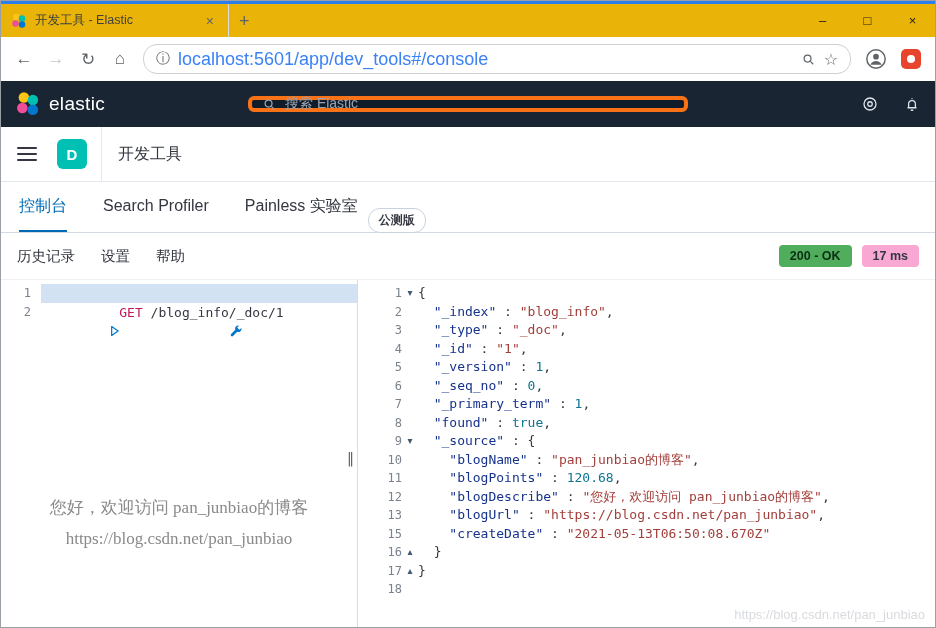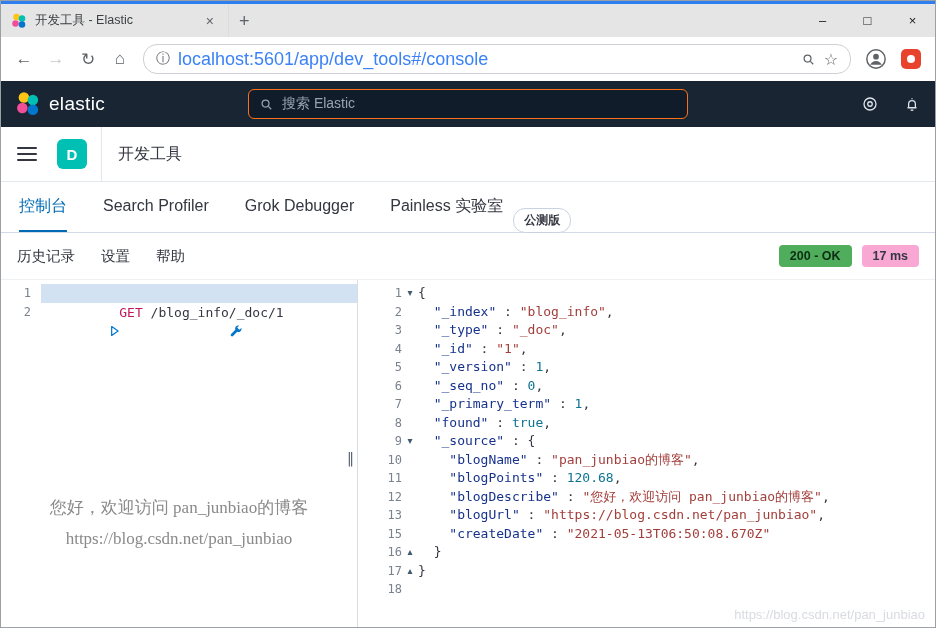--- a/index.html
+++ b/index.html
@@ -1,20 +1,20 @@
 <!DOCTYPE html>
 <html><head>
 <meta charset="utf-8">
 <style>
   html,body{margin:0;padding:0;background:#e8eaed;}
   .window{width:936px;height:628px;box-sizing:border-box;border:1px solid #9aa0a6;background:#fff;
           display:flex;flex-direction:column;font-family:"Liberation Sans",sans-serif;overflow:hidden;}
 
   
-  .titlebar{height:36px;box-sizing:border-box;border-top:3px solid #2d7ff0;background:#e5e5e5;
+  .titlebar{height:36px;box-sizing:border-box;border-top:3px solid #2d7ff0;background:#eab308;
             display:flex;align-items:center;position:relative;flex:0 0 auto;}
   .btab{width:228px;height:100%;display:flex;align-items:center;gap:8px;padding:0 10px;box-sizing:border-box;
         border-right:1px solid #dadce0;}
   .btab-title{flex:1;font-size:12.5px;color:#3c4043;white-space:nowrap;overflow:hidden;text-overflow:ellipsis;}
   .btab-close{color:#5f6368;font-size:14px;line-height:1;padding:2px 4px;}
   .newtab{margin-left:10px;color:#5f6368;font-size:18px;line-height:1;}
   .wincontrols{position:absolute;right:0;top:0;height:100%;display:flex;}
   .winbtn{width:45px;height:100%;display:flex;align-items:center;justify-content:center;color:#202124;font-size:13px;}
 
   
@@ -28,22 +28,22 @@
   .omni-ic{display:flex;align-items:center;color:#5f6368;}
   .star{font-size:16px;color:#5f6368;}
   .avatar{width:26px;height:26px;display:flex;align-items:center;justify-content:center;margin:0 4px;}
   .ext-icon{width:20px;height:20px;border-radius:5px;background:#e8432d;margin:0 6px;position:relative;}
   .ext-icon::after{content:"";position:absolute;left:6px;top:6px;width:8px;height:8px;border-radius:50%;background:#fff;}
 
   
   .eui-header{height:46px;background:#1a2533;display:flex;align-items:center;padding:0 14px;position:relative;flex:0 0 auto;}
   .brand{display:flex;align-items:center;gap:8px;}
   .brand-text{color:#fff;font-size:19px;letter-spacing:.3px;}
-  .hsearch{position:absolute;left:50%;transform:translateX(-50%);width:440px;height:30px;box-sizing:border-box;
-           background:#111c2a;border:1px solid #f97316;border-radius:6px;display:flex;align-items:center;
+  .hsearch{position:absolute;left:50%;transform:translateX(-50%);width:440px;height:16px;box-sizing:border-box;
+           background:#111c2a;border:4px solid #f97316;border-radius:6px;display:flex;align-items:center;
            gap:8px;padding:0 10px;}
   .hsearch-ph{color:#98a2b3;font-size:14px;}
   .hicons{margin-left:auto;display:flex;gap:24px;align-items:center;}
 
   
   .crumb-row{height:54px;display:flex;align-items:center;padding:0 16px;border-bottom:1px solid #e3e8ee;flex:0 0 auto;}
   .hamburger{width:20px;display:flex;flex-direction:column;gap:4px;margin-right:20px;}
   .hamburger i{display:block;height:2px;background:#343741;border-radius:1px;}
   .space-badge{width:30px;height:30px;border-radius:6px;background:#00bfb3;color:#fff;font-size:15px;font-weight:700;
                display:flex;align-items:center;justify-content:center;margin-right:14px;}
@@ -192,23 +192,20 @@
   </div>
 
   <div class="tabs-row">
       <div class="tab-item active">
         <span>控制台</span>
       </div>
       <div class="tab-item">
         <span>Search Profiler</span>
       </div>
       <div class="tab-item">
-        <span>Grok Debugger</span>
-      </div>
-      <div class="tab-item">
         <span>Painless 实验室</span>
         <span class="beta-badge">公测版</span>
       </div>
     </div>
 
   <div class="toolbar-row">
     <span style="display:flex;gap:26px;">
         <span class="tool-link">历史记录</span>
         <span class="tool-link">设置</span>
         <span class="tool-link">帮助</span>

